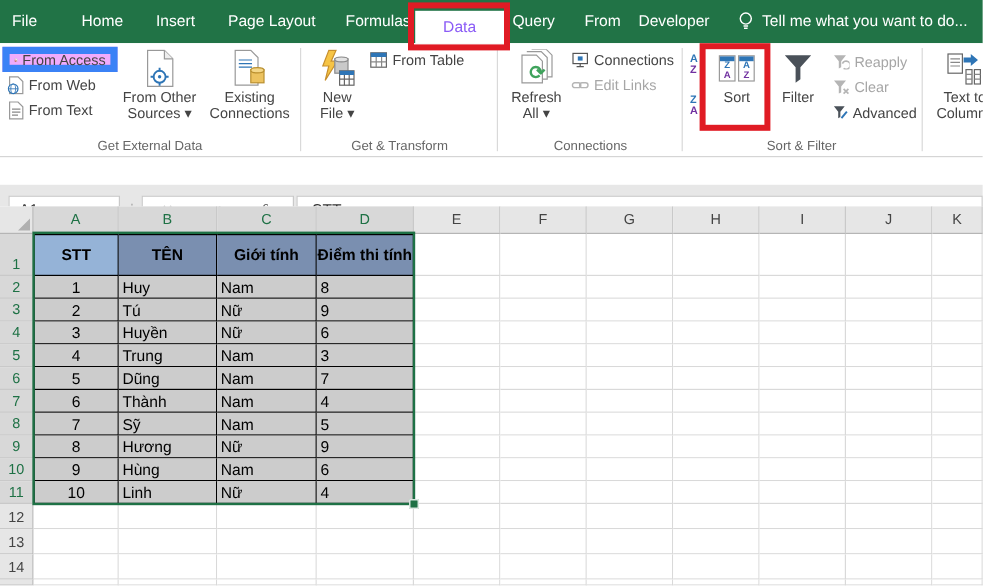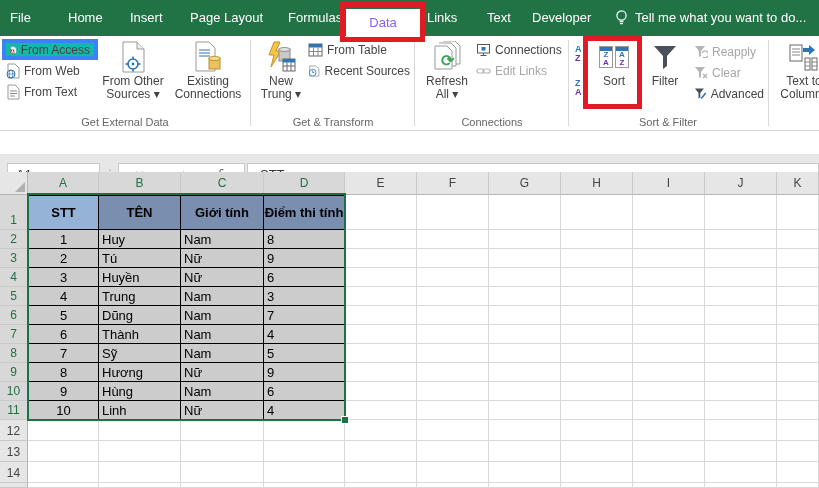--- a/index.html
+++ b/index.html
@@ -21,21 +21,21 @@
   .rdiv { position:absolute; top:4px; height:86px; width:1px; background:#d9d9d9; }
   .group { position:absolute; top:0; height:94px; }
   .grouplabel { position:absolute; bottom:2px; left:0; right:0; text-align:center;
     font-size:11px; color:#666; white-space:nowrap; }
   .bigbtn { position:absolute; top:3px; height:72px; display:flex; flex-direction:column;
     align-items:center; cursor:default; }
   .bigbtn .icn { height:36px; display:flex; align-items:center; justify-content:center; }
   .bigbtn .lbl { font-size:12px; color:#444; line-height:13px; text-align:center; white-space:nowrap; }
   .smallbtn { height:21px; display:flex; align-items:center; gap:4px; font-size:12px; color:#444;
     padding:0 4px; white-space:nowrap; cursor:default; }
-  .smallbtn.hl { background:#14b8a6; border:4px solid #3b82f6; }
+  .smallbtn.hl { background:#f0abfc; border:6px solid #3b82f6; }
   .smallbtn.disabled, .bigstack .disabled { color:#a6a6a6; }
   .smallcol { position:absolute; top:3px; display:flex; flex-direction:column; }
   .azletters { display:flex; flex-direction:column; line-height:9px; font-size:9px; font-weight:bold; }
   .az-b { color:#2e75b6; } .az-p { color:#7030a0; }
   .azbtn { position:absolute; width:22px; height:24px; display:flex; align-items:center;
     justify-content:center; gap:1px; }
   .sortpanels { display:flex; gap:2px; }
   .spanel { width:14px; height:22px; border:1px solid #9a9a9a; background:#fff; }
   .spanel .bar { height:4px; background:#2e75b6; }
   .spanel .ltr { display:block; text-align:center; font-size:8px; font-weight:bold; line-height:8px; }
@@ -92,22 +92,22 @@
 <body>
 
 <div class="tabbar">
   <div id="tabs">
       <div class="tab" style="left: 10px;">File</div>
       <div class="tab" style="left: 68px;">Home</div>
       <div class="tab" style="left: 130px;">Insert</div>
       <div class="tab" style="left: 190px;">Page Layout</div>
       <div class="tab" style="left: 288px;">Formulas</div>
       <div class="tab selected" style="left: 346px; width: 74px;">Data</div>
-      <div class="tab" style="left: 427px;">Links</div>
-      <div class="tab" style="left: 487px;">Text</div>
+      <div class="tab" style="left: 427px;">Query</div>
+      <div class="tab" style="left: 487px;">From</div>
       <div class="tab" style="left: 532px;">Developer</div>
     </div>
   <div class="tellme" style="left:614px;text-align:center;">
     <svg width="15" height="18" viewBox="0 0 15 18">
       <circle cx="7.5" cy="6.5" r="4.6" fill="none" stroke="#fff" stroke-width="1.2"></circle>
       <line x1="5.6" y1="12.6" x2="9.4" y2="12.6" stroke="#fff" stroke-width="1.2"></line>
       <line x1="6" y1="14.6" x2="9" y2="14.6" stroke="#fff" stroke-width="1.2"></line>
     </svg>
     <span>Tell me what you want to do...</span>
   </div>
@@ -189,41 +189,32 @@
           <rect x="13" y="8" width="11" height="12" fill="#c9c9c9" stroke="#8a8a8a"></rect>
           <ellipse cx="18.5" cy="8.5" rx="5.5" ry="2" fill="#e2e2e2" stroke="#8a8a8a"></ellipse>
           <rect x="17" y="18" width="12" height="12" fill="#fff" stroke="#666"></rect>
           <rect x="17" y="18" width="12" height="3.5" fill="#2e75b6"></rect>
           <line x1="21" y1="21.5" x2="21" y2="30" stroke="#666"></line>
           <line x1="25" y1="21.5" x2="25" y2="30" stroke="#666"></line>
           <line x1="17" y1="25" x2="29" y2="25" stroke="#666"></line>
         </svg>
       </div>
       <span class="lbl">New</span>
-      <span class="lbl">Trung ▾</span>
+      <span class="lbl">File ▾</span>
     </div>
     <div class="smallcol" style="left:52px;width:110px">
       <div class="smallbtn">
         <svg width="15" height="14" viewBox="0 0 15 14">
           <rect x="1" y="1" width="13" height="12" fill="#fff" stroke="#666"></rect>
           <rect x="1" y="1" width="13" height="3.5" fill="#2e75b6"></rect>
           <line x1="5.5" y1="4.5" x2="5.5" y2="13" stroke="#888"></line>
           <line x1="10" y1="4.5" x2="10" y2="13" stroke="#888"></line>
           <line x1="1" y1="8.5" x2="14" y2="8.5" stroke="#888"></line>
         </svg>
         <span>From Table</span>
-      </div>
-      <div class="smallbtn">
-        <svg width="15" height="14" viewBox="0 0 15 14">
-          <path d="M2 1h7l4 3v9H2z" fill="#fff" stroke="#999"></path>
-          <circle cx="5.5" cy="9" r="4" fill="#fff" stroke="#2e75b6"></circle>
-          <line x1="5.5" y1="9" x2="5.5" y2="6.5" stroke="#2e75b6"></line>
-          <line x1="5.5" y1="9" x2="7.5" y2="9" stroke="#2e75b6"></line>
-        </svg>
-        <span>Recent Sources</span>
       </div>
     </div>
     <div class="grouplabel">Get &amp; Transform</div>
   </div>
 
   <div class="group" style="left:416px;width:152px">
     <div class="bigbtn" style="left:8px;width:46px">
       <div class="icn" style="position:relative">
         <svg width="28" height="32" viewBox="0 0 28 32">
           <path d="M2 5h12l5 5v18H2z" fill="#fff" stroke="#999"></path>

